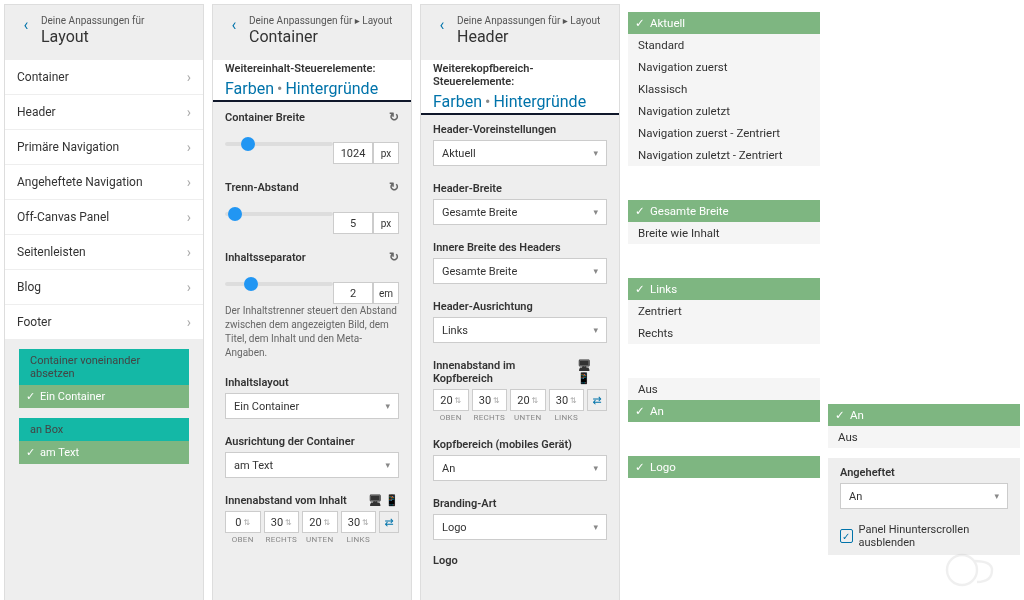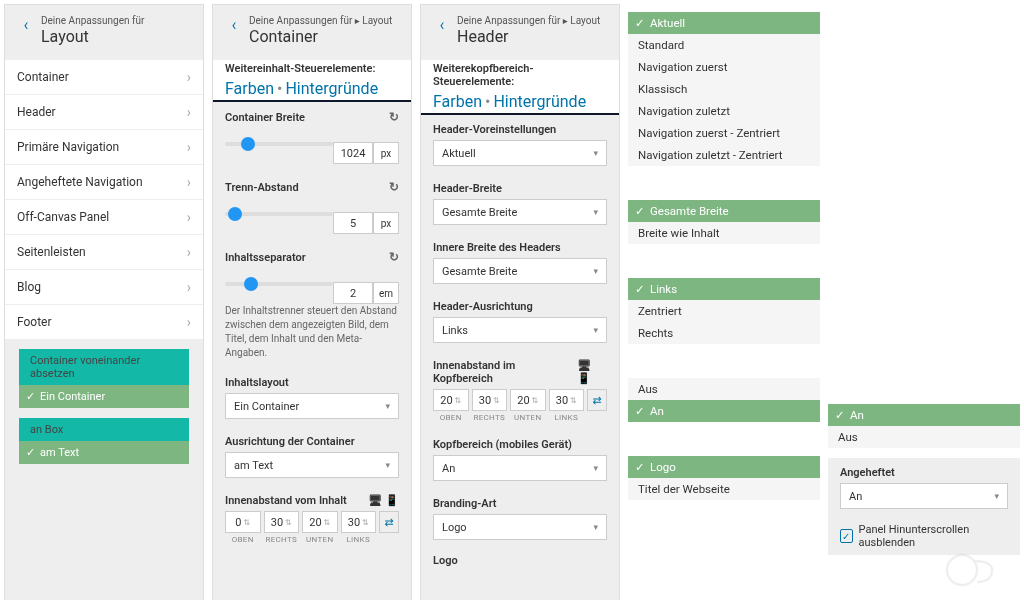--- a/index.html
+++ b/index.html
@@ -341,21 +341,20 @@
         <div class="dd-item sel">Links</div>
         <div class="dd-item">Zentriert</div>
         <div class="dd-item">Rechts</div>
       </div>
   <div class="dd-list blk" id="dd-mobil">
         <div class="dd-item">Aus</div>
         <div class="dd-item sel">An</div>
       </div>
   <div class="dd-list blk" id="dd-brand">
         <div class="dd-item sel">Logo</div>
-        <div class="dd-item">Titel der Webseite</div>
       </div>
 </div>
 
 <div class="p5" style="display:flex;flex-direction:column;padding-top:400px">
   <div class="dd-list blk" id="dd-mobil2">
         <div class="dd-item sel">An</div>
         <div class="dd-item">Aus</div>
       </div>
   <div class="ctrl" style="background:#eee">
     <div class="ctrl-lbl">

